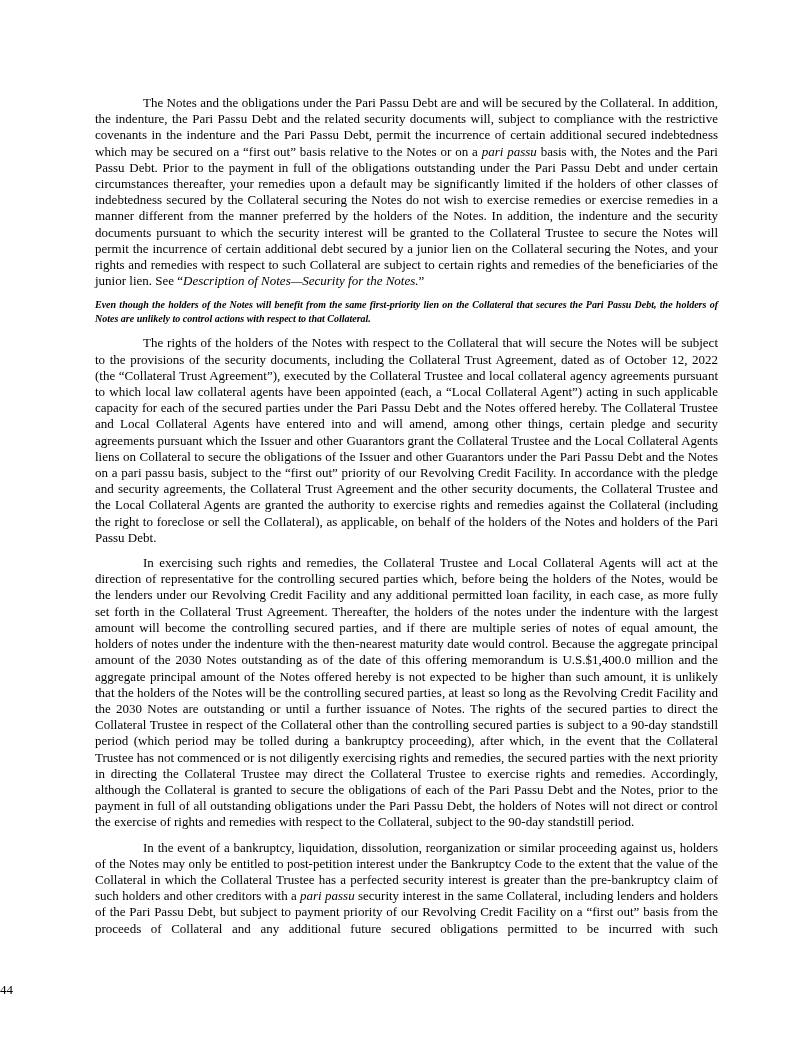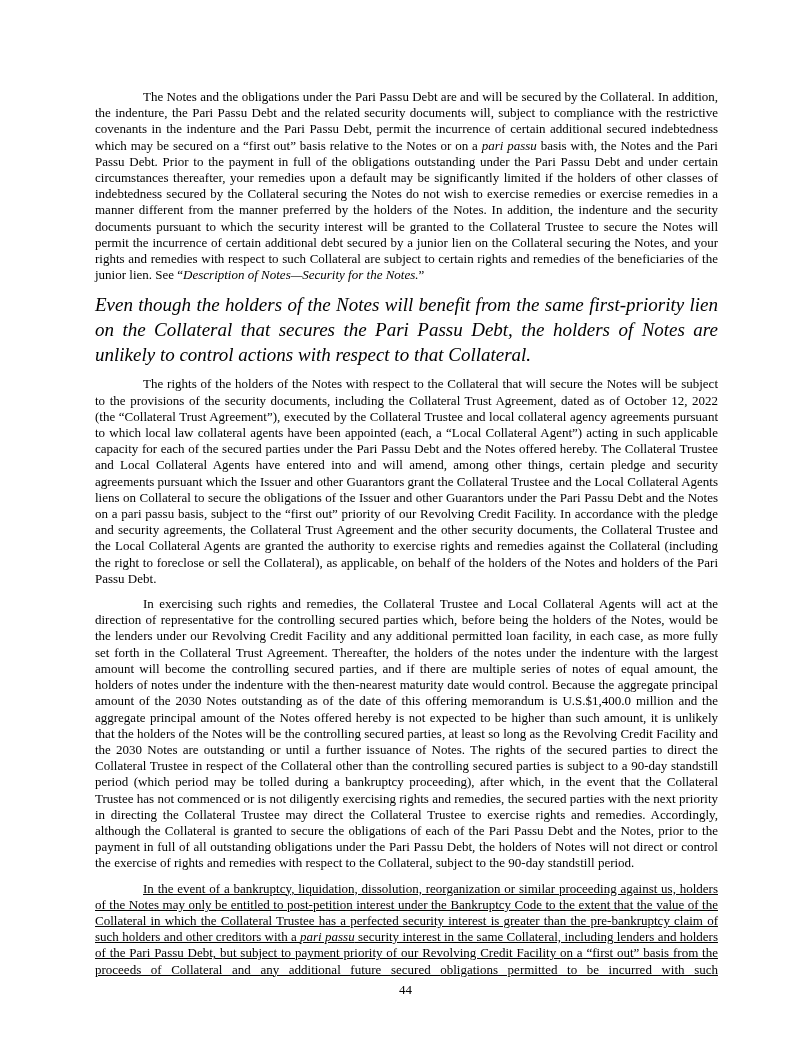--- a/index.html
+++ b/index.html
@@ -14,49 +14,47 @@
   .page {
     position: relative;
     width: 811px;
     height: 1050px;
     background: #ffffff;
     overflow: hidden;
   }
   .content {
     position: absolute;
     left: 95px;
-    top: 89px;
+    top: 95px;
     width: 623px;
   }
   p.body {
     font-size: 13px;
     line-height: 16.2px;
     text-align: justify;
     text-indent: 48px;
     margin: 0 0 9px 0;
   }
   p.body.justify-last {
     text-align-last: justify;
-    text-decoration: underline;
   }
   p.heading {
-    font-size: 19px;
-    line-height: 25px;
+    font-size: 10px;
+    line-height: 14px;
     text-align: justify;
-    font-weight: normal;
+    font-weight: bold;
     font-style: italic;
     margin: 0 0 9px 0;
   }
   .it { font-style: italic; }
   .footer {
     position: absolute;
     top: 982px;
     left: 0;
     width: 811px;
-    text-align: center;
     font-size: 13px;
     line-height: 16px;
   }
 </style>
 </head>
 <body>
 
 <div class="page">
   <div class="content">
 

